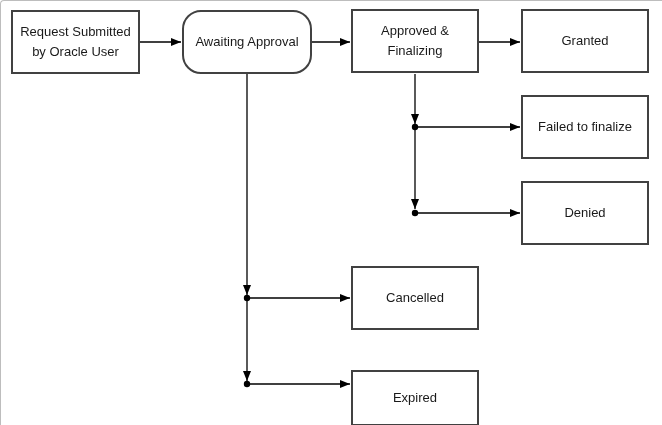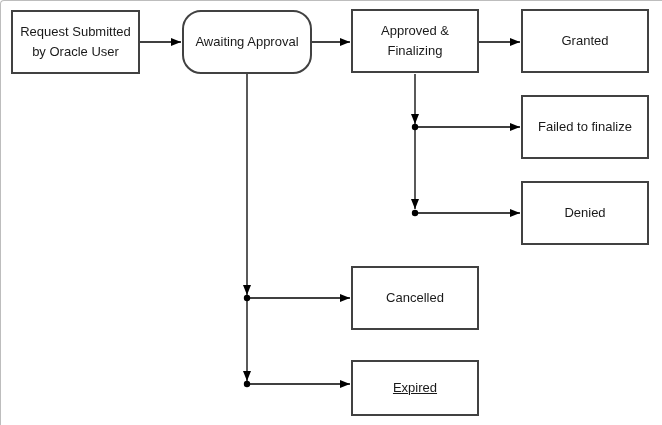--- a/index.html
+++ b/index.html
@@ -45,21 +45,21 @@
     padding: 0 6px;
   }
   
   .n-request   { left: 11px;  top: 10px;  width: 129px; height: 64px; }
   .n-awaiting  { left: 182px; top: 10px;  width: 130px; height: 64px; border-radius: 19px; }
   .n-approved  { left: 351px; top: 9px;   width: 128px; height: 64px; }
   .n-granted   { left: 521px; top: 9px;   width: 128px; height: 64px; }
   .n-failed    { left: 521px; top: 95px;  width: 128px; height: 64px; }
   .n-denied    { left: 521px; top: 181px; width: 128px; height: 64px; }
   .n-cancelled { left: 351px; top: 266px; width: 128px; height: 64px; }
-  .n-expired   { left: 351px; top: 360px; width: 128px; height: 56px; text-decoration: underline; }
+  .n-expired   { left: 351px; top: 370px; width: 128px; height: 56px; }
 </style>
 </head>
 <body>
 
 <div class="canvas">
 
   <svg class="edges" viewBox="0 0 662 425" xmlns="http://www.w3.org/2000/svg">
     <defs>
       <marker id="arrow" markerUnits="userSpaceOnUse" markerWidth="10" markerHeight="8" refX="10" refY="4" orient="auto">
         <path d="M0,0 L10,4 L0,8 Z" fill="#000000"></path>

